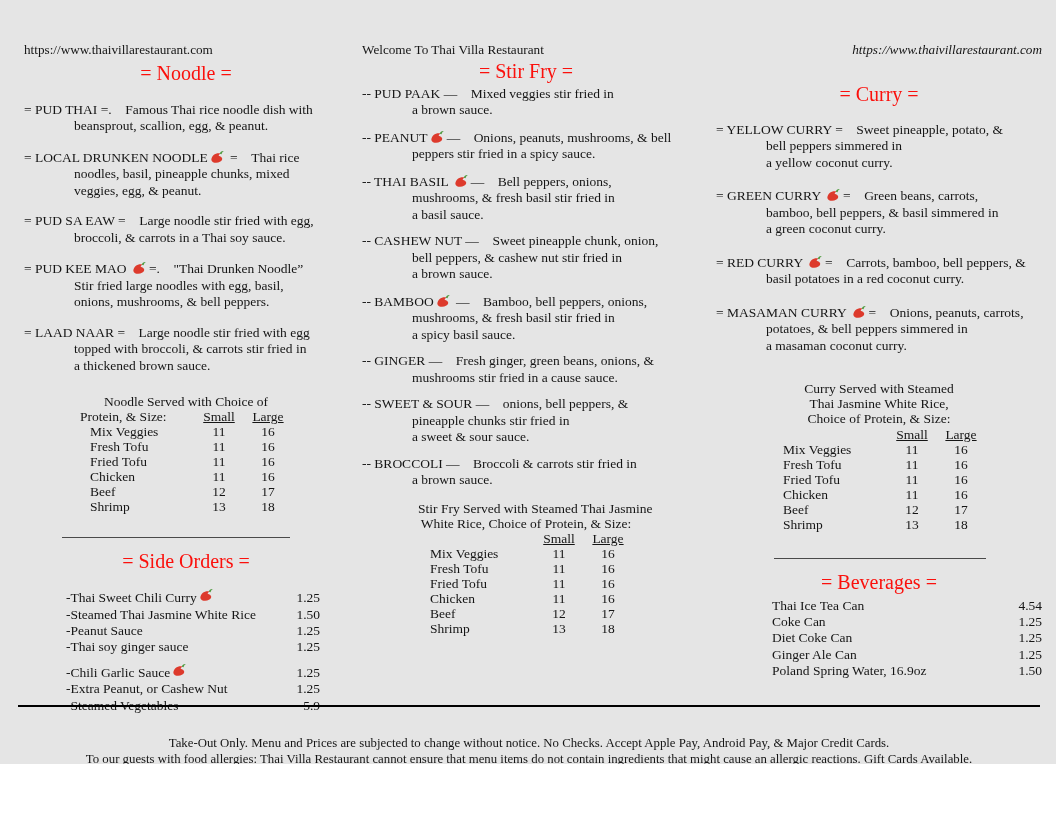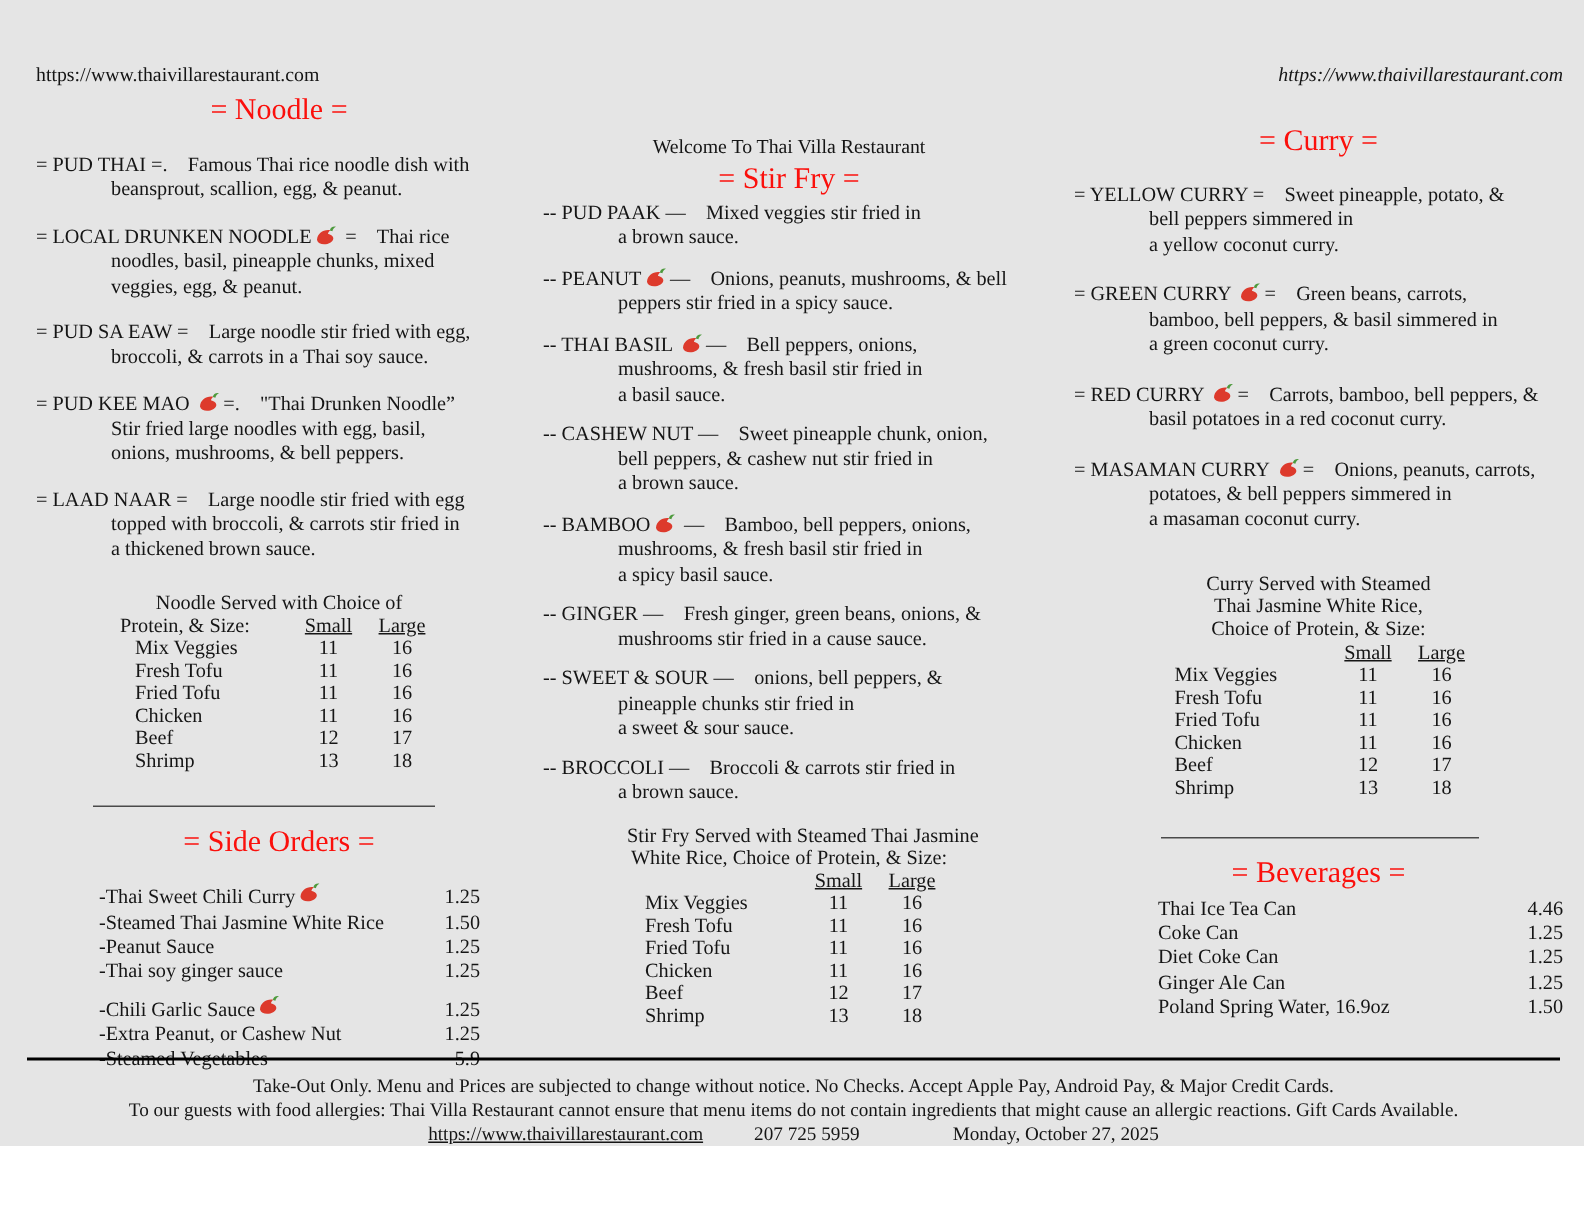--- a/index.html
+++ b/index.html
@@ -9,21 +9,21 @@
     position: relative; width: 1056px; height: 764px; background: #e5e5e5;
     font-family: "Liberation Serif", "DejaVu Serif", serif;
     color: var(--ink); overflow: hidden;
   }
   .col { position: absolute; top: 42px; font-size: 13.5px; line-height: 16.5px; }
   .col-left  { left: 24px;  width: 324px; }
   .col-mid   { left: 362px; width: 328px; }
   .col-right { left: 716px; width: 326px; }
 
   .url-line { font-size: 13.2px; }
-  .col-mid .url-line { text-align: center; margin-top: 48px; }
+  .col-mid .url-line { text-align: left; }
   .col-right .url-line { text-align: right; font-style: italic; }
 
   .red-title { color: var(--red); font-size: 20px; line-height: 23px; text-align: center; font-weight: normal; }
   .col-left  .red-title.first { margin: 3px 0 17px; }
   .col-mid   .red-title.first { margin: 1px 0 3px; }
   .col-right .red-title.first { margin: 24px 0 16px; }
 
   .dish { white-space: nowrap; }
   .col-left  .dish { margin-bottom: 14px; }
   .col-mid   .dish { margin-bottom: 10px; }
@@ -51,21 +51,21 @@
   .side-rows { width: 254px; margin: 14px 0 0 42px; }
   .bev-rows  { width: 270px; margin: 4px 0 0 56px; }
   .so-row { display: flex; align-items: baseline; line-height: 16.4px; }
   .so-row.gapped { margin-top: 6px; }
   .so-price { margin-left: auto; }
   .col-left .red-title.second { margin: 12px 0 0; }
   .col-right .red-title.second { margin: 12px 0 2px; }
 
   .footer {
     position: absolute; left: 18px; right: 16px; top: 705px;
-    border-top: 2px solid #000; padding-top: 10px;
+    border-top: 2px solid #000; padding-top: 29px;
     text-align: center; font-size: 12.8px; line-height: 15.6px; white-space: nowrap;
   }
   .footer-line3 { margin-top: 0.5px; }
   .footer-url { text-decoration: underline; }
   .footer-gap-a { display: inline-block; width: 34px; }
   .footer-gap-b { display: inline-block; width: 62px; }
 </style>
 </head>
 <body>
 
@@ -286,21 +286,21 @@
           <span class="pt-label">Shrimp</span>
           <span class="pt-num">13</span>
           <span class="pt-num">18</span>
         </div>
       </div>
     <div class="sep sep-right"></div>
     <h2 class="red-title second">= Beverages =</h2>
     <div class="rows-block bev-rows">
         <div class="so-row">
           <span class="so-label">Thai Ice Tea Can</span>
-          <span class="so-price">4.46</span>
+          <span class="so-price">4.54</span>
         </div>
         <div class="so-row">
           <span class="so-label">Coke Can</span>
           <span class="so-price">1.25</span>
         </div>
         <div class="so-row">
           <span class="so-label">Diet Coke Can</span>
           <span class="so-price">1.25</span>
         </div>
         <div class="so-row">

